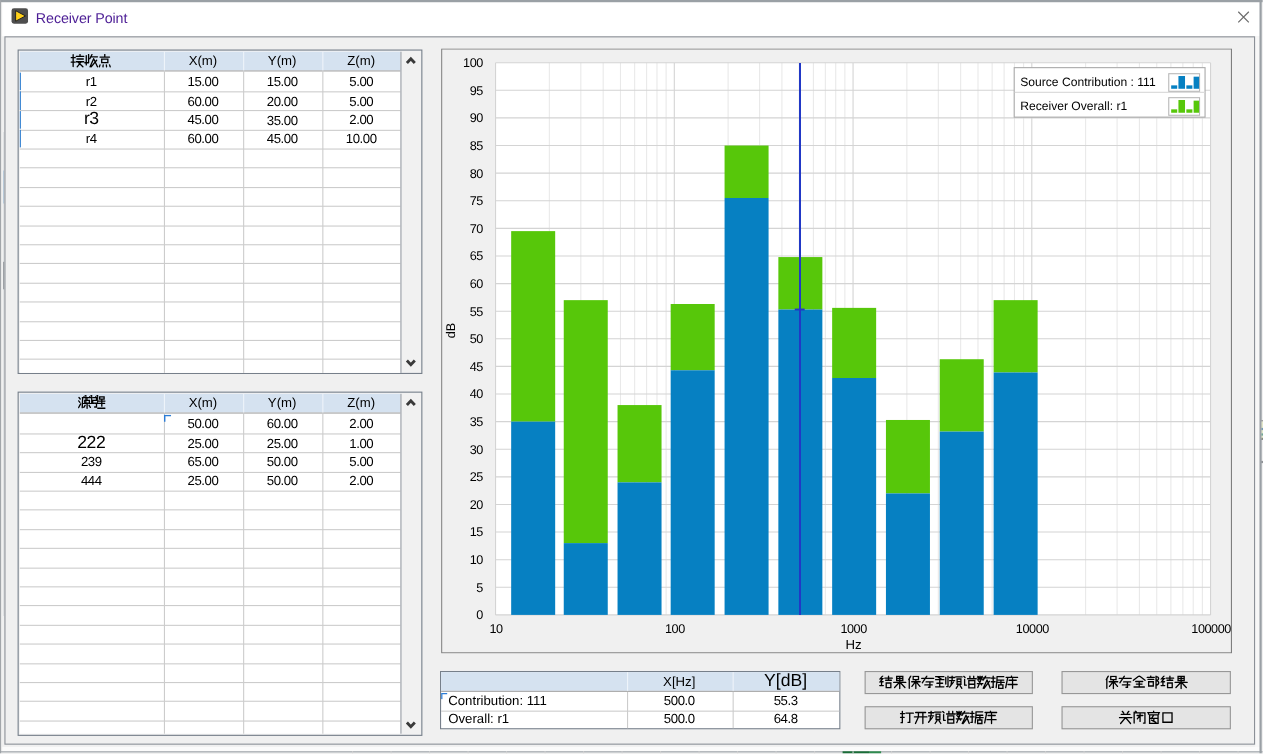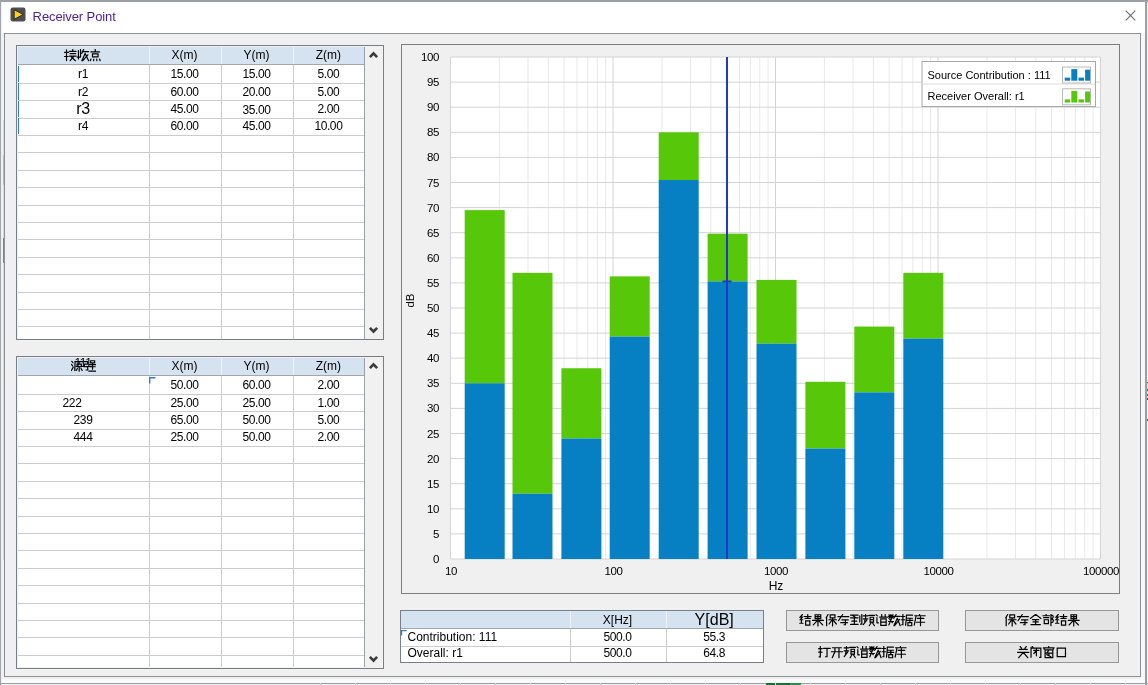--- a/index.html
+++ b/index.html
@@ -169,21 +169,21 @@
 <svg class="abs" style="left:366.8px;top:362.2px" width="13" height="9" viewBox="0 0 13 9">
     <polyline points="2.9,6.2 6.5,2.4 10.1,6.2" fill="none" stroke="#3a3a3a" stroke-width="2.6"></polyline>
   </svg>
 <svg class="abs" style="left:366.8px;top:654.0px" width="13" height="9" viewBox="0 0 13 9">
     <polyline points="2.9,2.8 6.5,6.6 10.1,2.8" fill="none" stroke="#3a3a3a" stroke-width="2.6"></polyline>
   </svg>
 <div class="cell" style="left:33.0px;top:357px;width:100px;font-size:12px;letter-spacing:-0.4px">111</div>
 <div class="cell" style="left:149.5px;top:379.1px;width:70px;font-size:12px;letter-spacing:-0.4px">50.00</div>
 <div class="cell" style="left:221.5px;top:379.1px;width:70px;font-size:12px;letter-spacing:-0.4px">60.00</div>
 <div class="cell" style="left:293.4px;top:379.1px;width:70px;font-size:12px;letter-spacing:-0.4px">2.00</div>
-<div class="cell" style="left:22px;top:396.5px;width:100px;font-size:12px;letter-spacing:-0.4px">222</div>
+<div class="cell" style="left:33.0px;top:396.5px;width:100px;font-size:16px;letter-spacing:-0.4px">222</div>
 <div class="cell" style="left:149.5px;top:396.5px;width:70px;font-size:12px;letter-spacing:-0.4px">25.00</div>
 <div class="cell" style="left:221.5px;top:396.5px;width:70px;font-size:12px;letter-spacing:-0.4px">25.00</div>
 <div class="cell" style="left:293.4px;top:396.5px;width:70px;font-size:12px;letter-spacing:-0.4px">1.00</div>
 <div class="cell" style="left:33.0px;top:413.9px;width:100px;font-size:12px;letter-spacing:-0.4px">239</div>
 <div class="cell" style="left:149.5px;top:413.9px;width:70px;font-size:12px;letter-spacing:-0.4px">65.00</div>
 <div class="cell" style="left:221.5px;top:413.9px;width:70px;font-size:12px;letter-spacing:-0.4px">50.00</div>
 <div class="cell" style="left:293.4px;top:413.9px;width:70px;font-size:12px;letter-spacing:-0.4px">5.00</div>
 <div class="cell" style="left:33.0px;top:431.3px;width:100px;font-size:12px;letter-spacing:-0.4px">444</div>
 <div class="cell" style="left:149.5px;top:431.3px;width:70px;font-size:12px;letter-spacing:-0.4px">25.00</div>
 <div class="cell" style="left:221.5px;top:431.3px;width:70px;font-size:12px;letter-spacing:-0.4px">50.00</div>

